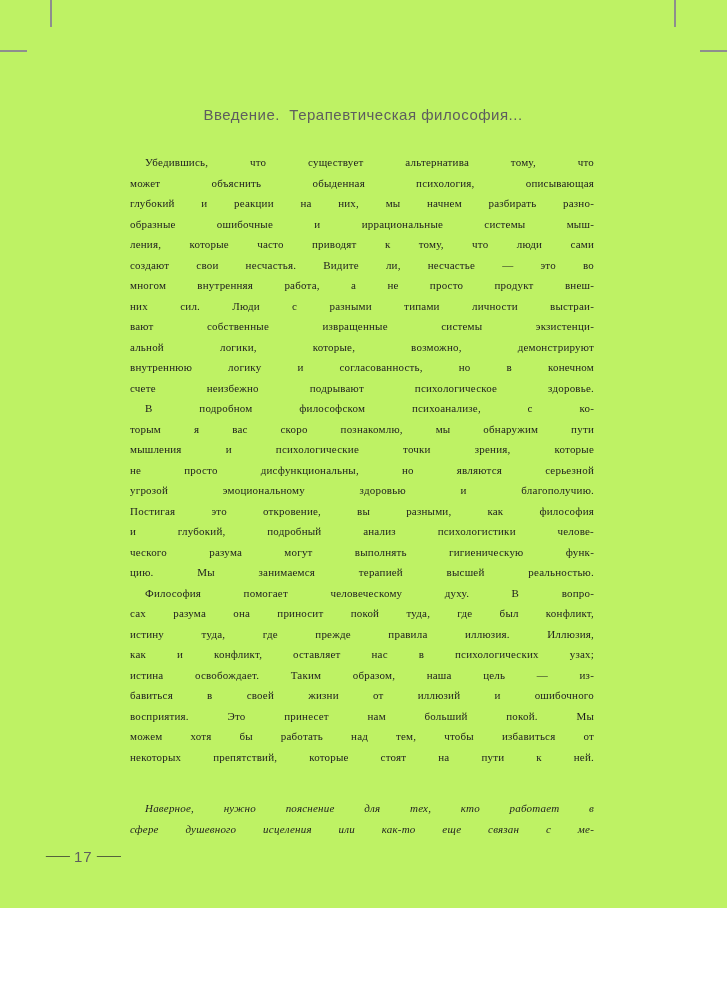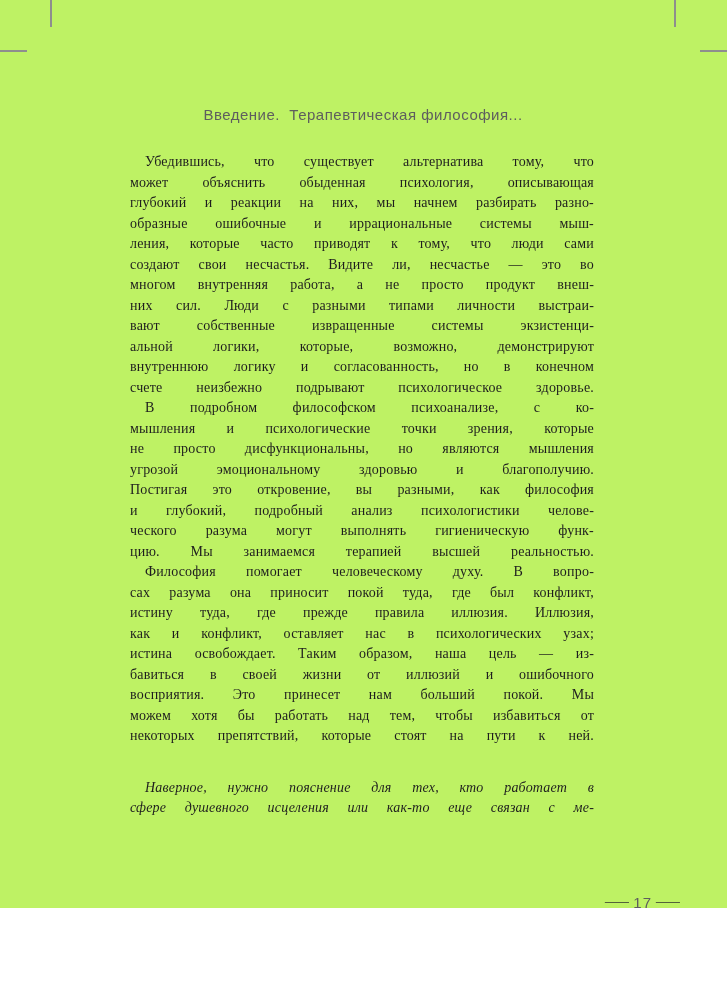--- a/index.html
+++ b/index.html
@@ -32,34 +32,34 @@
     font-size: 15px;
     font-weight: 300;
     color: #5e5e5e;
     letter-spacing: 0.5px;
     white-space: pre;
   }
 
   .textblock {
     position: absolute;
     left: 130px; top: 152px; width: 464px;
-    font-size: 14px;
+    font-size: 11px;
     line-height: 20.5px;
     color: #1e1e1e;
     letter-spacing: 0.2px;
   }
   .para { margin: 0; }
   .tl { text-align: justify; text-align-last: justify; }
   .tl.pstart { text-indent: 15px; }
   .para.section-gap { margin-top: 31px; font-style: italic; }
 
   .folio {
     position: absolute;
-    top: 894px; left: 51px; width: 624px;
-    text-align: right;
+    top: 848px; left: 51px; width: 624px;
+    text-align: left;
     font-family: "Liberation Sans", sans-serif;
     font-size: 15px;
     color: #5e5e5e;
   }
   .folio .dash {
     display: inline-block;
     transform: scaleX(1.7);
     color: #2f2f2f;
     font-family: "Liberation Serif", serif;
     font-size: 14px;
@@ -96,22 +96,23 @@
       <div class="tl">многом внутренняя работа, а не просто продукт внеш-</div>
       <div class="tl">них сил. Люди с разными типами личности выстраи-</div>
       <div class="tl">вают собственные извращенные системы экзистенци-</div>
       <div class="tl">альной логики, которые, возможно, демонстрируют</div>
       <div class="tl">внутреннюю логику и согласованность, но в конечном</div>
       <div class="tl">счете неизбежно подрывают психологическое здоровье.</div>
     </div>
 
     <div class="para">
       <div class="tl pstart">В подробном философском психоанализе, с ко-</div>
+      <div class="tl">торым я вас скоро познакомлю, мы обнаружим пути</div>
       <div class="tl">мышления и психологические точки зрения, которые</div>
-      <div class="tl">не просто дисфункциональны, но являются мышления</div>
+      <div class="tl">не просто дисфункциональны, но являются серьезной</div>
       <div class="tl">угрозой эмоциональному здоровью и благополучию.</div>
       <div class="tl">Постигая это откровение, вы разными, как философия</div>
       <div class="tl">и глубокий, подробный анализ психологистики челове-</div>
       <div class="tl">ческого разума могут выполнять гигиеническую функ-</div>
       <div class="tl">цию. Мы занимаемся терапией высшей реальностью.</div>
     </div>
 
     <div class="para">
       <div class="tl pstart">Философия помогает человеческому духу. В вопро-</div>
       <div class="tl">сах разума она приносит покой туда, где был конфликт,</div>

